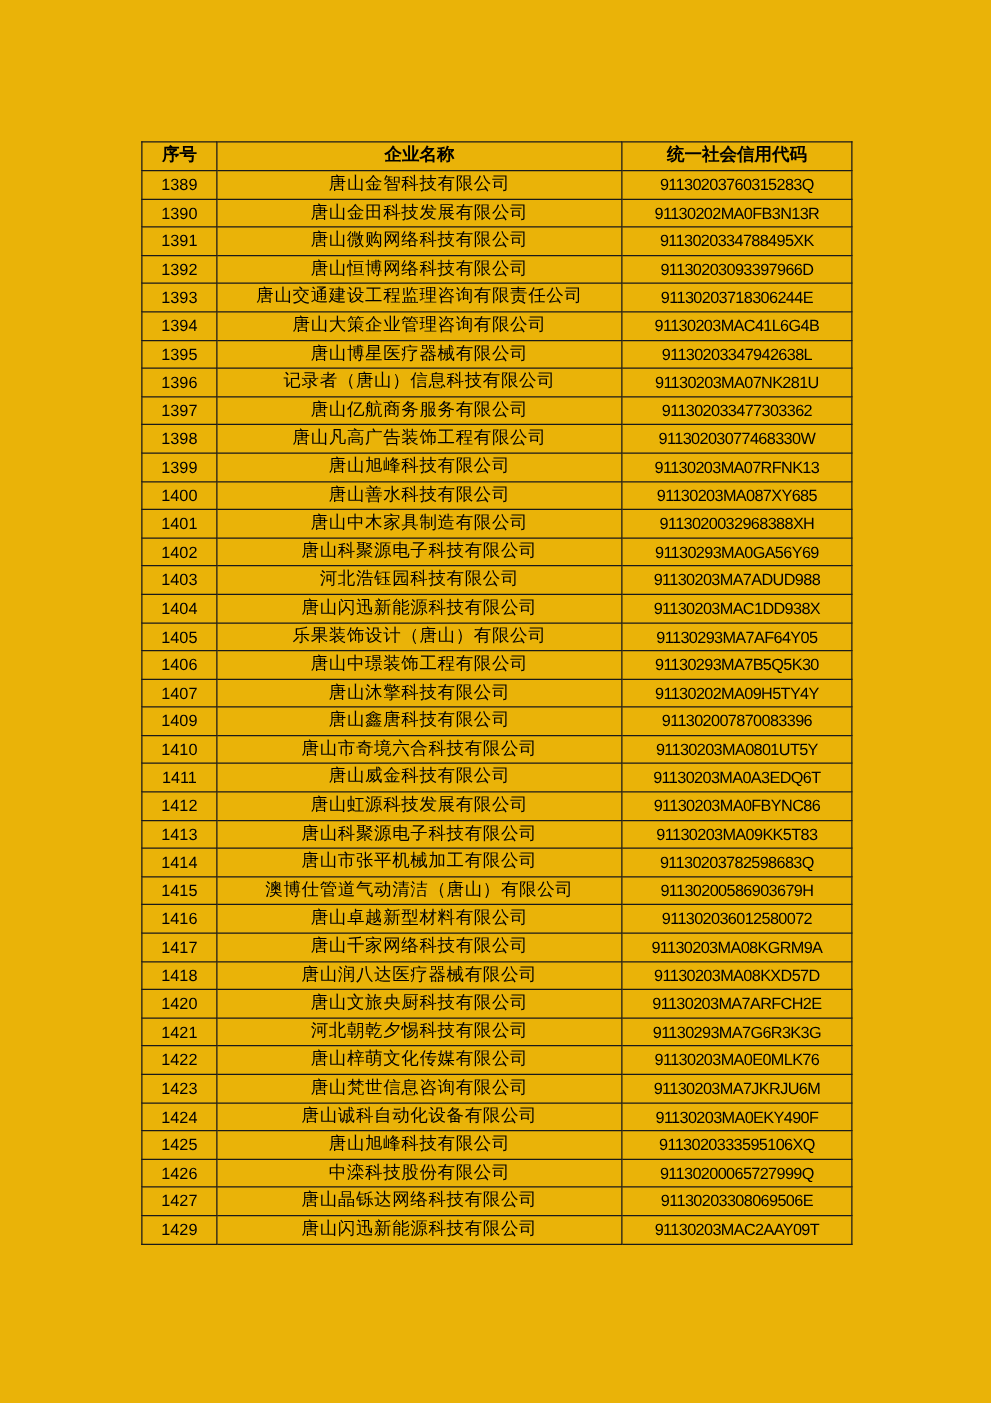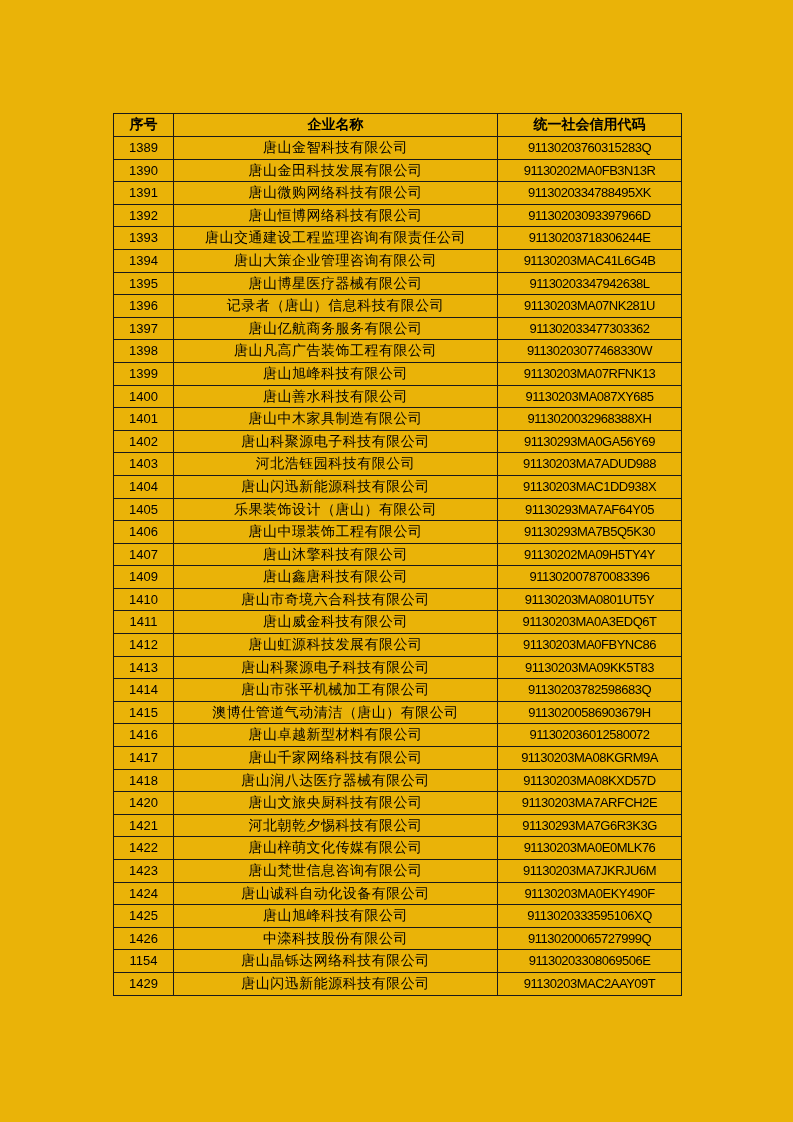--- a/index.html
+++ b/index.html
@@ -288,21 +288,21 @@
     <td class="c-code">9113020333595106XQ</td>
   </tr>
 
   <tr>
     <td class="c-no">1426</td>
     <td class="c-name">中滦科技股份有限公司</td>
     <td class="c-code">91130200065727999Q</td>
   </tr>
 
   <tr>
-    <td class="c-no">1154</td>
+    <td class="c-no">1427</td>
     <td class="c-name">唐山晶铄达网络科技有限公司</td>
     <td class="c-code">91130203308069506E</td>
   </tr>
 
 
   <tr>
     <td class="c-no">1429</td>
     <td class="c-name">唐山闪迅新能源科技有限公司</td>
     <td class="c-code">91130203MAC2AAY09T</td>
   </tr>

